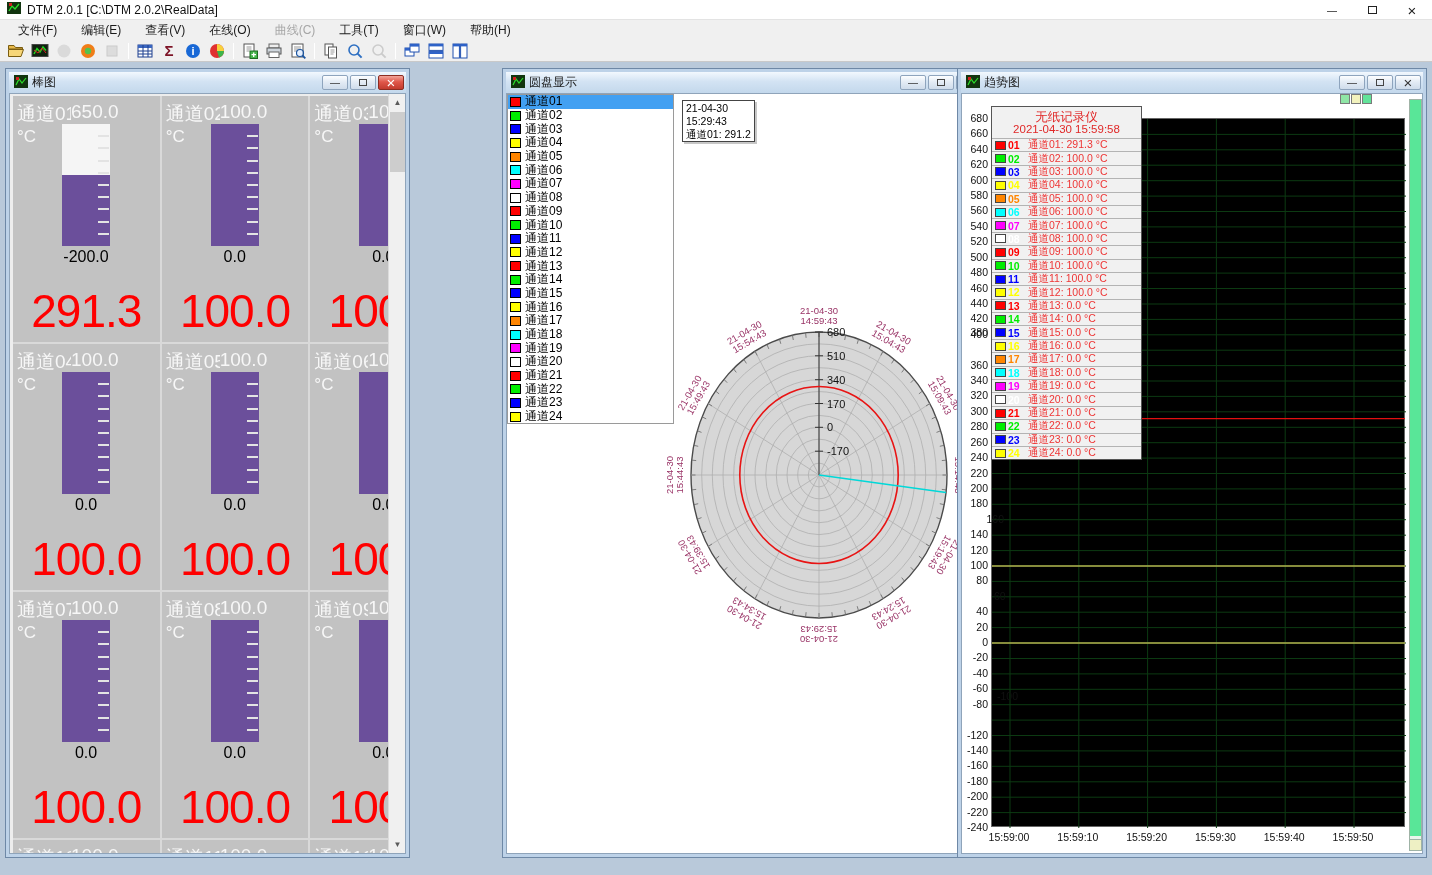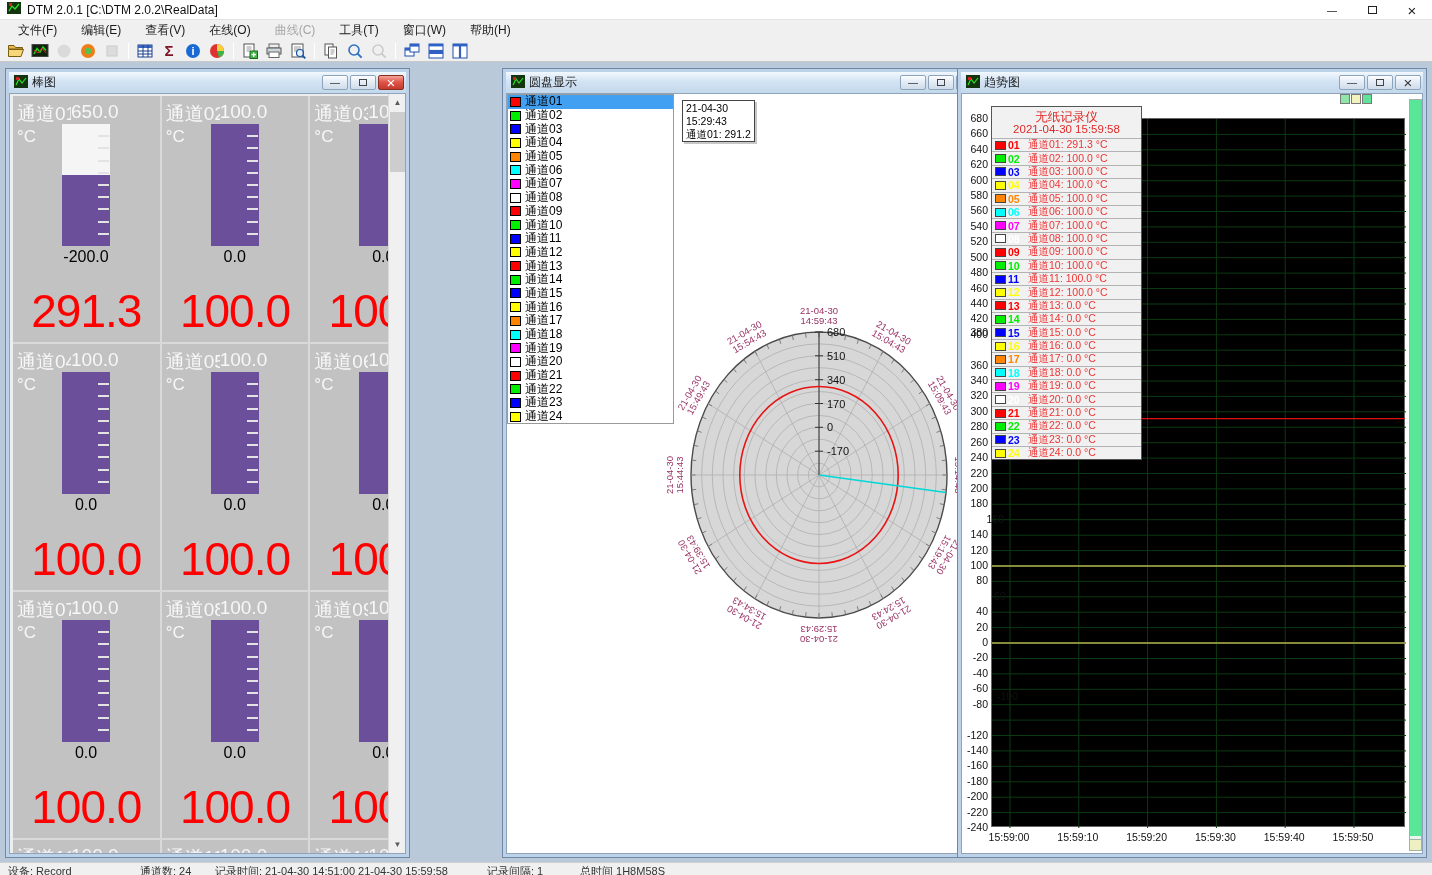--- a/index.html
+++ b/index.html
@@ -942,20 +942,13 @@
       <span class="tr-sq" style="left:378px;top:0;background:#8fe6a6;"></span>
       <span class="tr-sq" style="left:389px;top:0;background:#f2f2bd;"></span>
       <span class="tr-sq" style="left:400px;top:0;background:#62e39a;"></span>
       <div id="trend-vscroll" style="left:447px;top:5px;height:752px;">
         <div id="trend-vthumb" style="height:736px;"></div>
         <div id="trend-vbtn" style="bottom:0;"></div>
       </div>
     </div>
   </div>
 
-  <div class="statusbar" id="statusbar">
-      <span class="sb-seg" style="left: 8px;">设备:  Record</span>
-      <span class="sb-seg" style="left: 140px;">通道数:  24</span>
-      <span class="sb-seg" style="left: 215px;">记录时间:  21-04-30 14:51:00      21-04-30 15:59:58</span>
-      <span class="sb-seg" style="left: 487px;">记录间隔:  1</span>
-      <span class="sb-seg" style="left: 580px;">总时间  1H8M58S</span>
-    </div>
 </div>
 
 </body></html>

